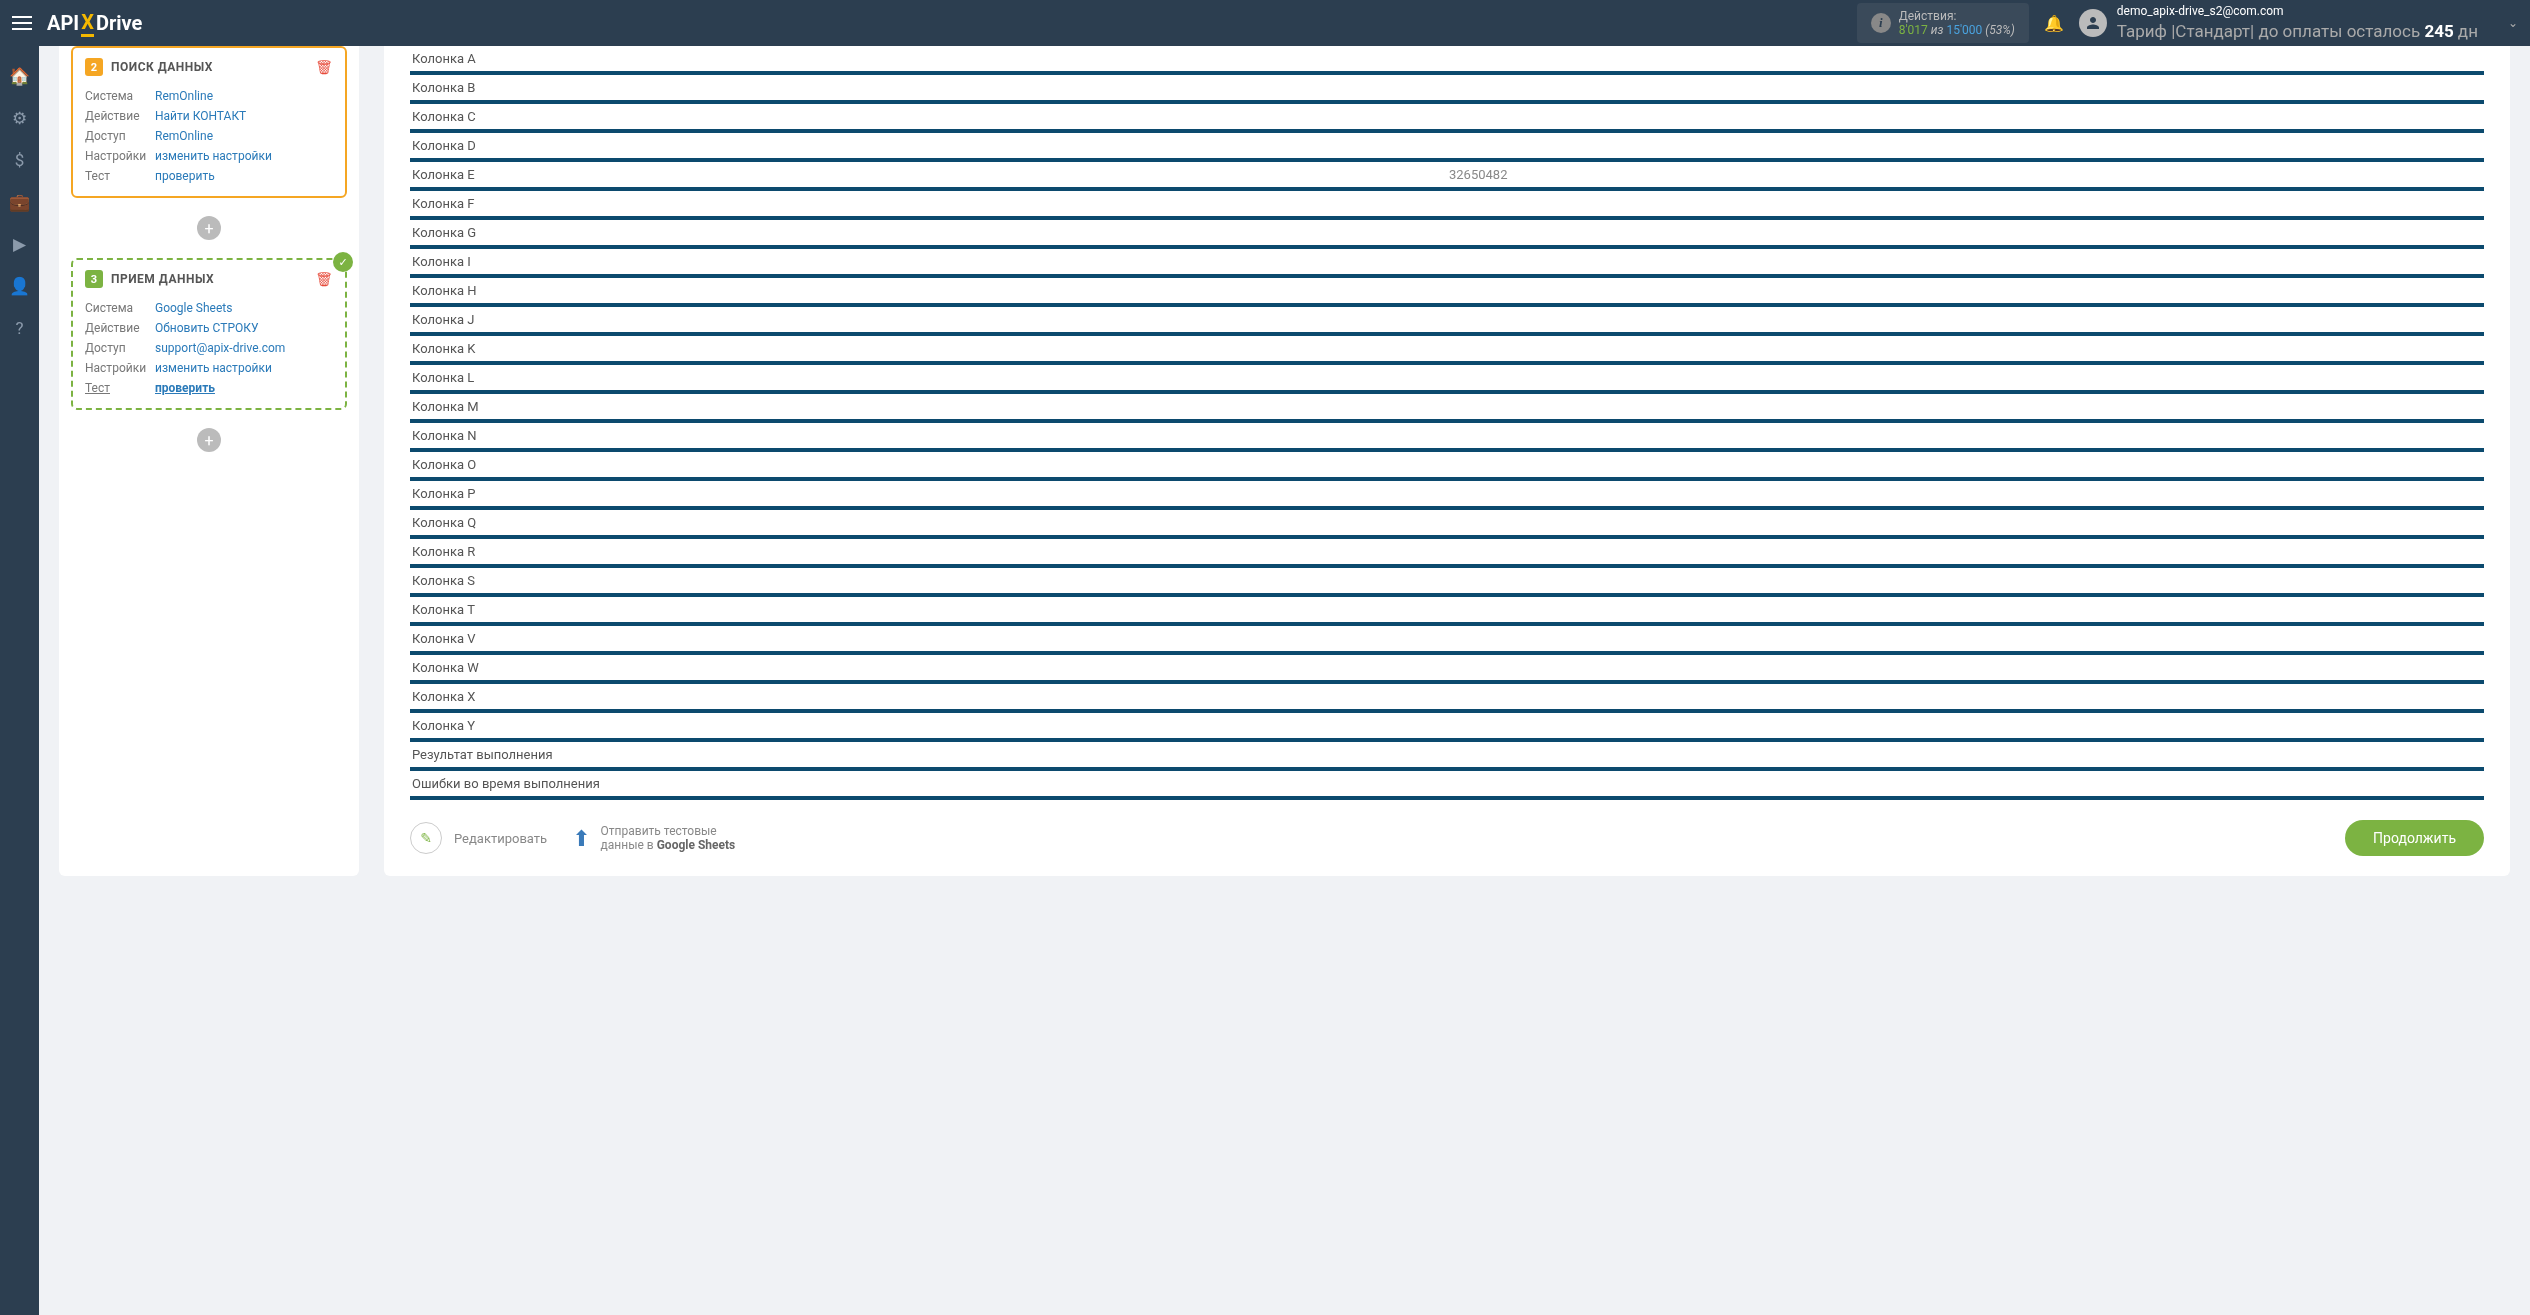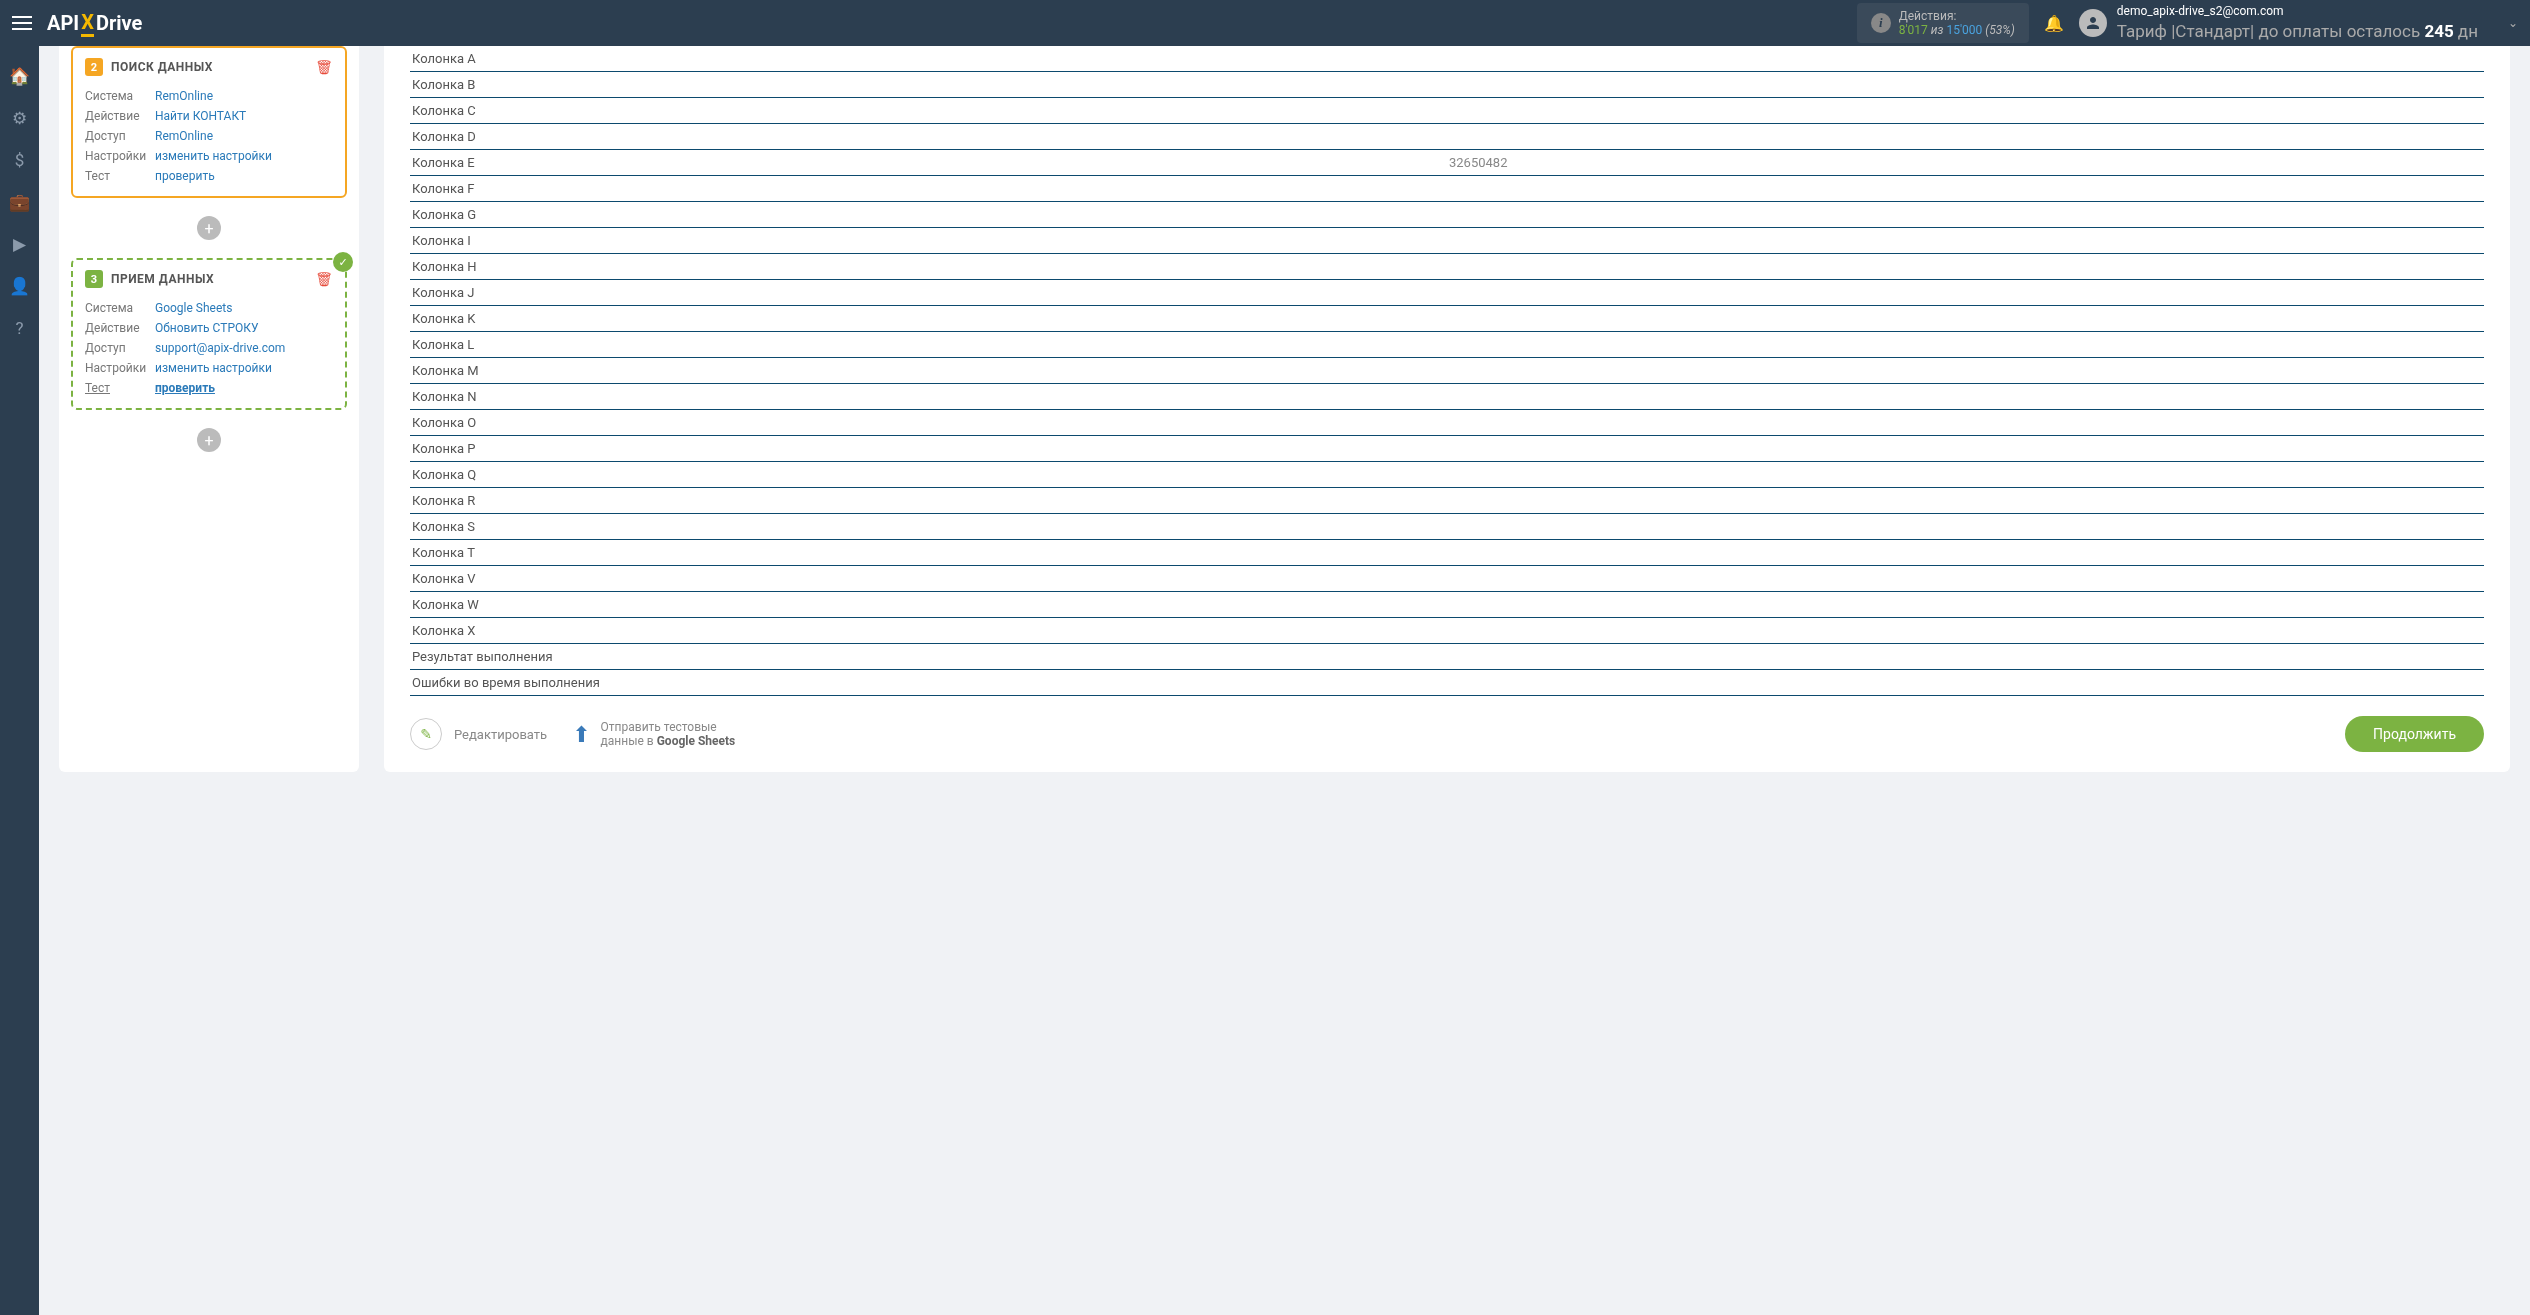--- a/index.html
+++ b/index.html
@@ -40,21 +40,21 @@
 .trash-icon{margin-left:auto;color:#e74c3c;cursor:pointer;font-size:14px}
 .check-badge{position:absolute;top:-8px;right:-8px;width:20px;height:20px;background:#7cb342;border-radius:50%;display:flex;align-items:center;justify-content:center;color:#fff;font-size:11px}
 .card-row{display:flex;font-size:12px;padding:3px 0;color:#666}
 .card-row .label{width:70px;color:#777}
 .card-row .value{color:#2a7ab9;cursor:pointer}
 .card-row .value.underline{text-decoration:underline;font-weight:bold}
 .card-row .label.underline{text-decoration:underline}
 .add-btn{width:24px;height:24px;background:#bbb;border-radius:50%;color:#fff;display:flex;align-items:center;justify-content:center;margin:0 auto;cursor:pointer;font-size:16px}
 .right-panel{flex:1;background:#fff;border-radius:0 0 6px 6px;padding:0 26px 20px;overflow:auto}
 .data-table{width:100%;border-collapse:collapse}
-.data-table tr{border-bottom:1px solid #0c4a6e}
+.data-table tr{border-bottom:4px solid #0c4a6e}
 .data-table td{padding:5px 2px;font-size:13px;color:#555}
 .data-table td:first-child{width:50%}
 .data-table td:last-child{color:#888}
 .bottom-bar{display:flex;align-items:center;margin-top:20px;gap:25px}
 .edit-btn{display:flex;align-items:center;gap:12px;cursor:pointer;color:#888}
 .circle-btn{width:32px;height:32px;border:1px solid #ccc;border-radius:50%;display:flex;align-items:center;justify-content:center;color:#7cb342;font-size:14px}
 .send-btn{display:flex;align-items:center;gap:10px;cursor:pointer;color:#888;font-size:12px}
 .upload-icon{color:#3a7ab9;font-size:22px}
 .send-btn strong{color:#666}
 .continue-btn{margin-left:auto;background:#7cb342;color:#fff;border:none;padding:10px 28px;border-radius:20px;font-size:14px;cursor:pointer}
@@ -259,20 +259,24 @@
           </tr>
           <tr>
             <td>Колонка W</td>
             <td></td>
           </tr>
           <tr>
             <td>Колонка X</td>
             <td></td>
           </tr>
           <tr>
+            <td>Колонка Y</td>
+            <td></td>
+          </tr>
+          <tr>
             <td>Результат выполнения</td>
             <td></td>
           </tr>
           <tr>
             <td>Ошибки во время выполнения</td>
             <td></td>
           </tr>
         </tbody>
     </table>
     <div class="bottom-bar">

